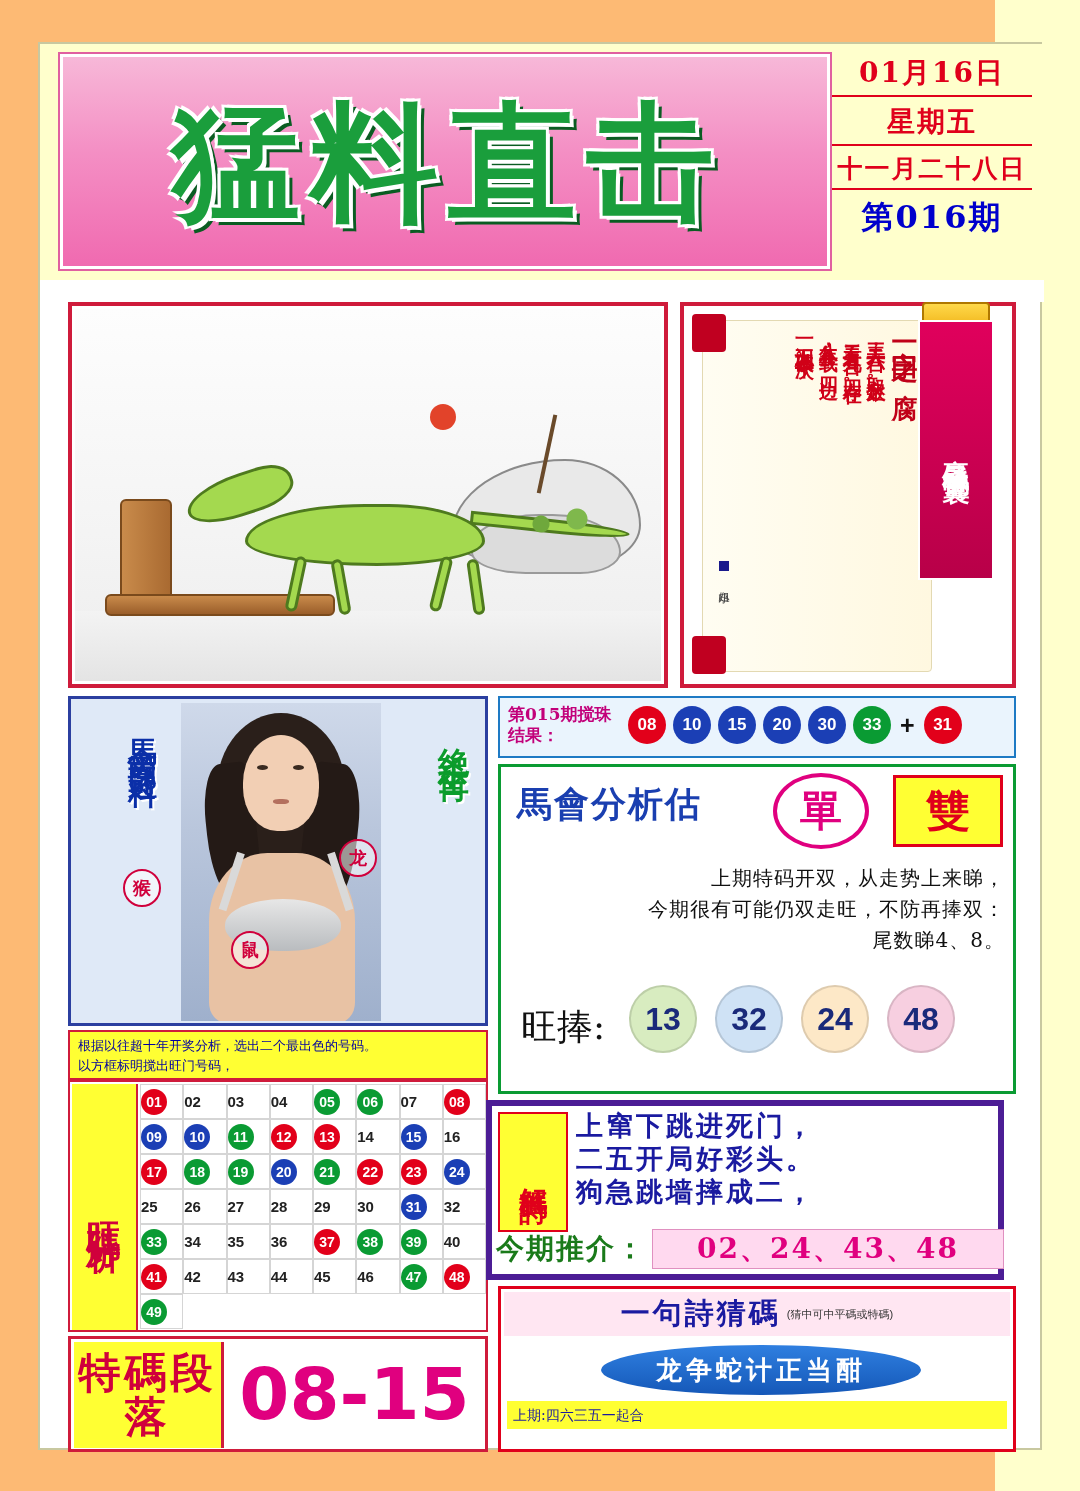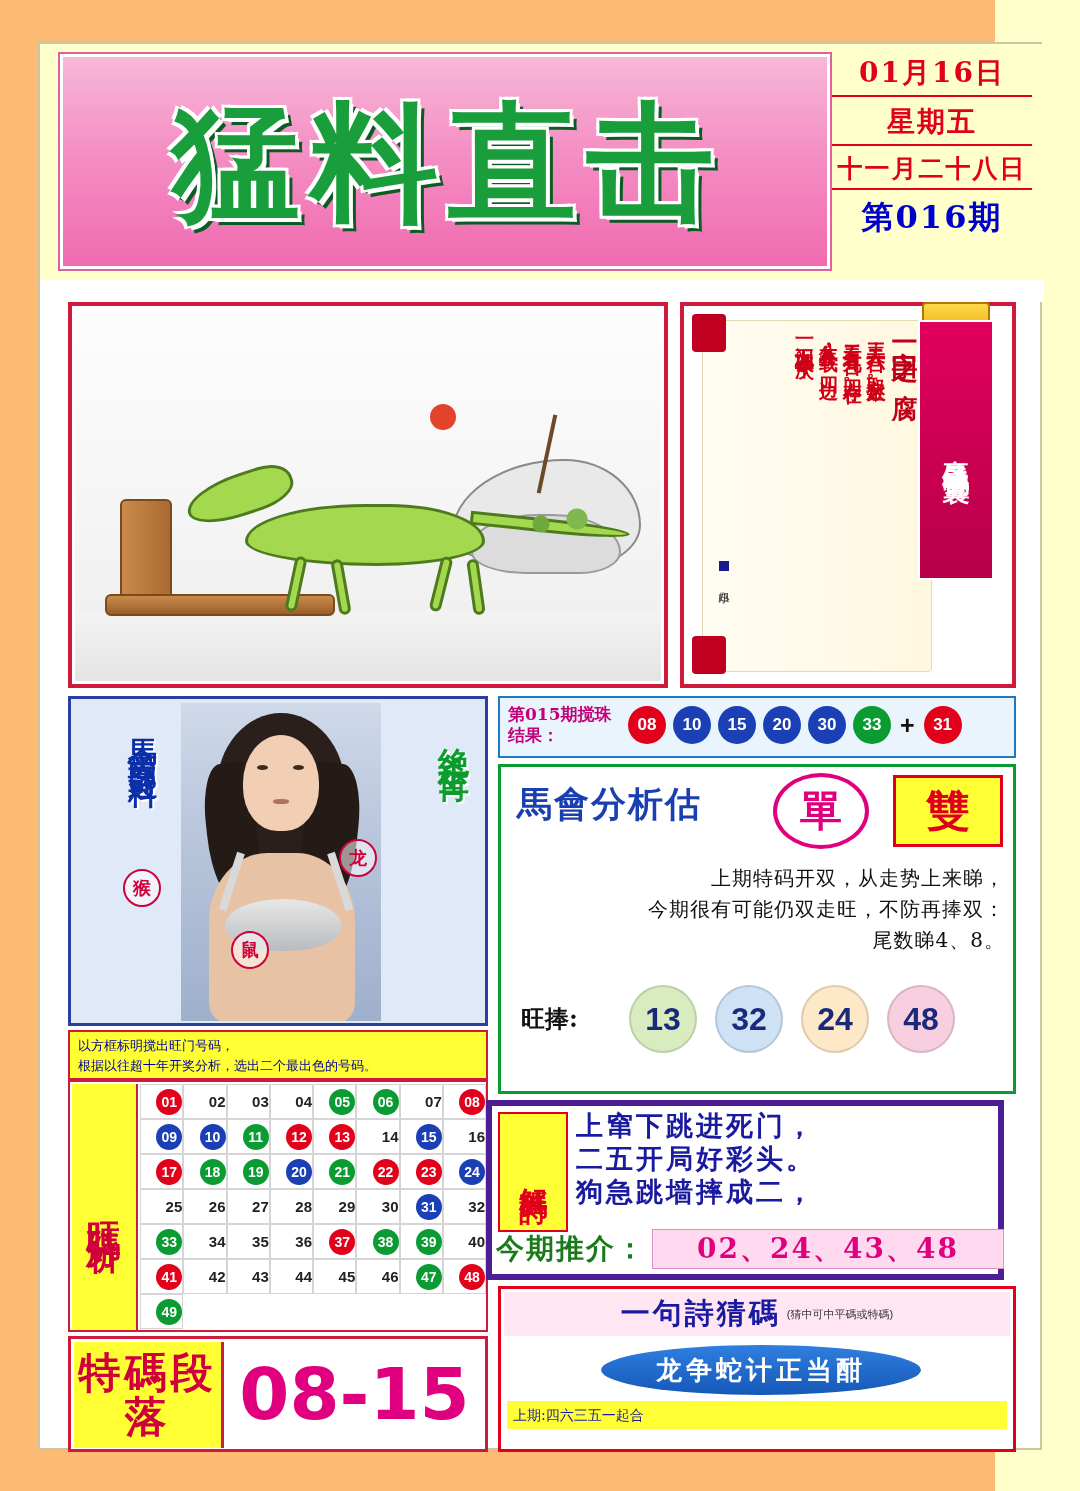--- a/index.html
+++ b/index.html
@@ -292,21 +292,21 @@
     font-family:"DejaVu Serif", serif; font-weight:bold;
     font-size:34px; color:#d0003c; letter-spacing:6px;
   }
   .wm-grid {
     position:absolute; left:70px; top:2px; width:346px; height:246px;
     display:grid; grid-template-columns:repeat(8,1fr); grid-auto-rows:35px;
     background:#ffffff;
   }
   .wm-cell {
     border:1px solid #d5d5d5;
-    display:flex; align-items:center; justify-content:flex-end;
+    display:flex; align-items:center; justify-content:flex-start;
     font-size:15px; font-weight:bold; color:#111;
     font-family:"Liberation Sans", sans-serif;
   }
   .wm-cell .dot {
     width:26px; height:26px; border-radius:50%;
     display:flex; align-items:center; justify-content:center;
     color:#ffffff; font-size:14px;
   }
   .dot.red { background:#e2001a; }
   .dot.blue { background:#1b3fb5; }
@@ -381,22 +381,22 @@
     font-family:"DejaVu Serif", serif; font-weight:bold;
     font-size:44px; color:#e0001b;
   }
   .anal-text {
     position:absolute; left:18px; top:96px; width:486px;
     font-family:"DejaVu Serif", serif; font-size:20px; line-height:1.55;
     color:#111; letter-spacing:1px;
   }
   .wp-label {
     position:absolute; left:20px; top:236px;
-    font-family:"DejaVu Serif", serif; font-weight:bold;
-    font-size:24px; color:#111;
+    font-family:"DejaVu Serif", serif; font-weight:normal;
+    font-size:36px; color:#111;
   }
   .wp-balls {
     position:absolute; left:128px; top:218px;
     display:flex; gap:18px;
   }
   .ball-lg {
     width:68px; height:68px; border-radius:50%;
     display:flex; align-items:center; justify-content:center;
     font-size:32px; font-weight:bold; color:#1a2a7a;
     font-family:"Liberation Sans", sans-serif;
@@ -546,22 +546,22 @@
         <div class="ph-strapr"></div>
         <div class="ph-top"></div>
       </div>
       <div class="v-right-label">绝杀生肖</div>
       <div class="zodiac z1">猴</div>
       <div class="zodiac z2">鼠</div>
       <div class="zodiac z3">龙</div>
     </div>
 
     <div class="wm-note">
+      <div>根据以往超十年开奖分析，选出二个最出色的号码。</div>
       <div>以方框标明搅出旺门号码，</div>
-      <div>根据以往超十年开奖分析，选出二个最出色的号码。</div>
     </div>
 
     <div class="wm-box">
       <div class="wm-title">旺碼分析</div>
       <div class="wm-grid" id="wm-grid">
           <div class="wm-cell">
             <span class="dot red">01</span>
           </div>
           <div class="wm-cell plain">02</div>
           <div class="wm-cell plain">03</div>

